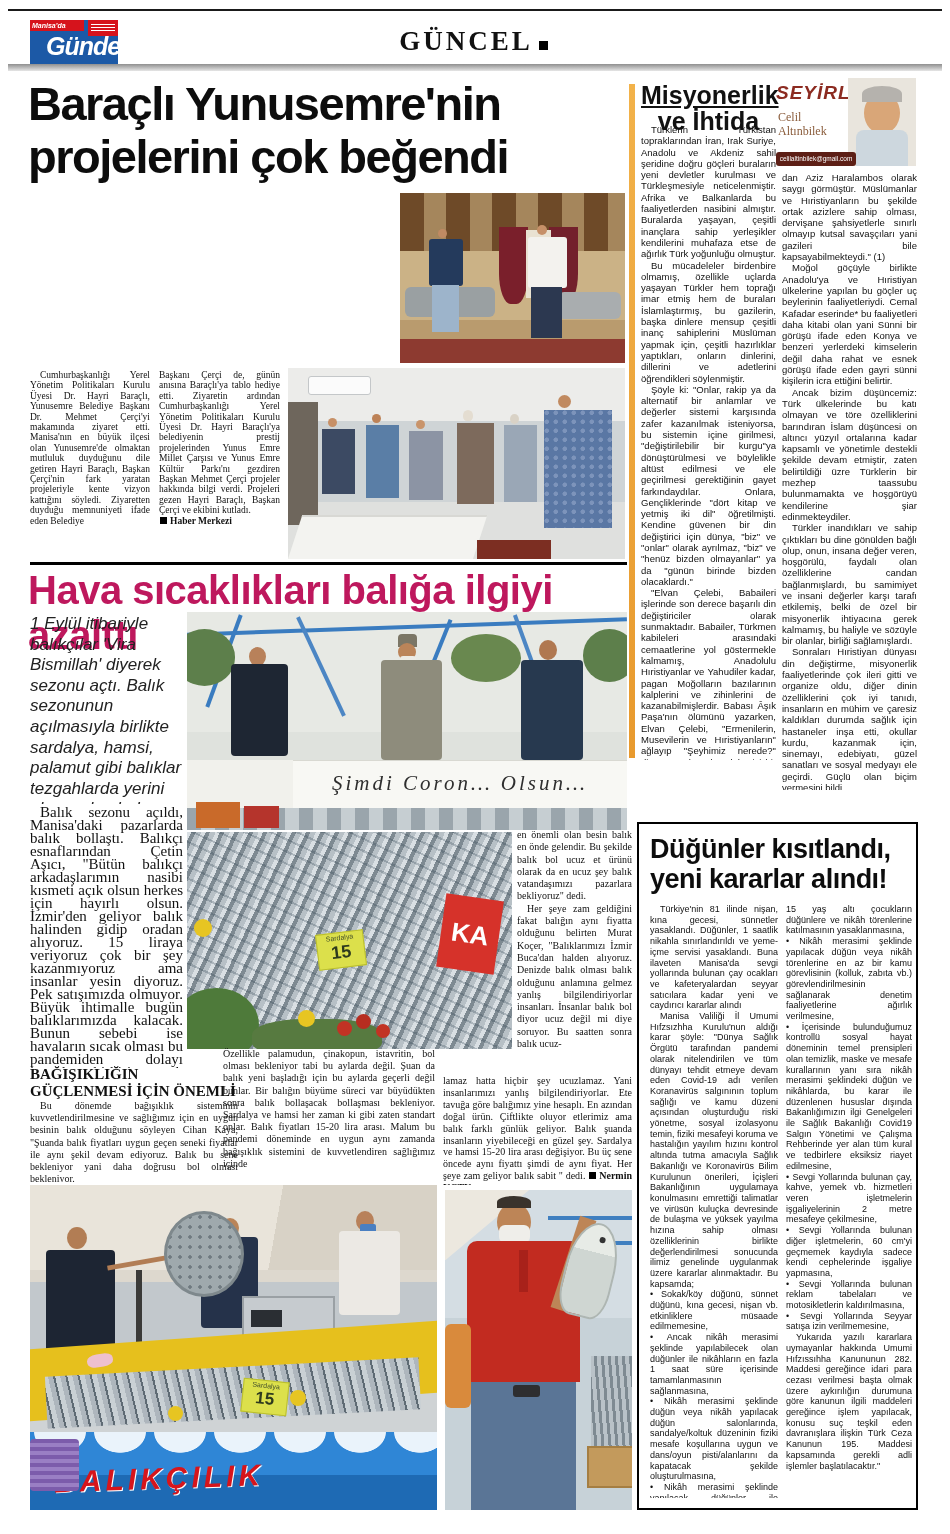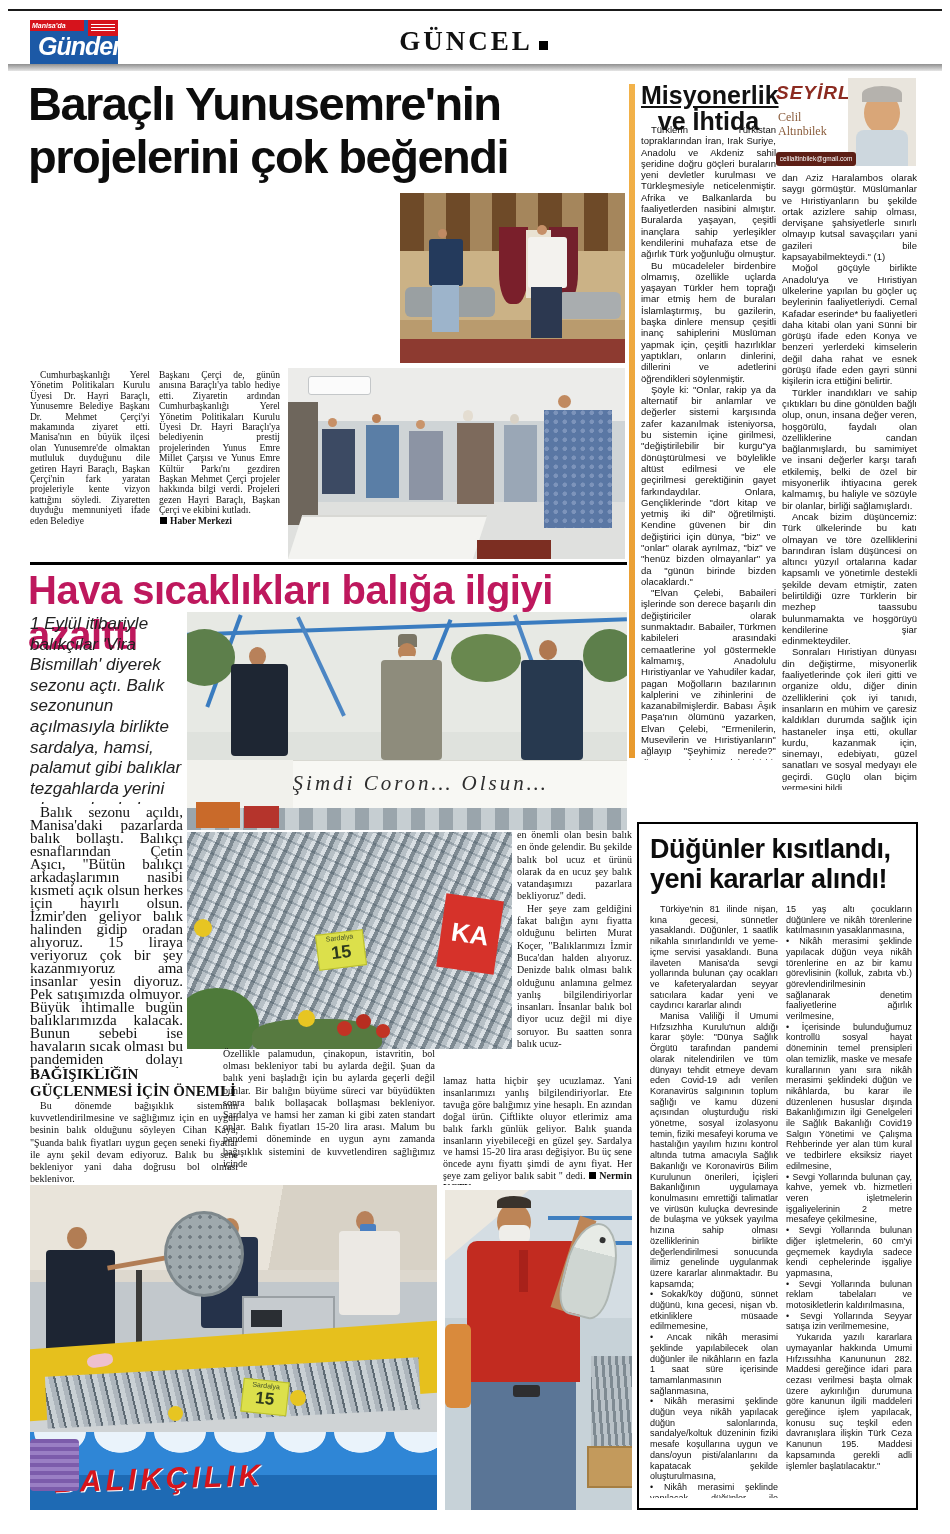--- a/index.html
+++ b/index.html
@@ -40,21 +40,21 @@
   <div class="abs" style="left:8px;top:9px;width:934px;height:2px;background:#1a1a1a;"></div>
 
   <div class="abs" style="left:30px;top:20px;width:88px;height:44px;">
     <div class="abs" style="left:0;top:0;width:100%;height:100%;background:#1c59a6;"></div>
     <div class="abs" style="left:0;top:0;width:52px;height:11px;background:#d6131c;color:#fff;font-size:7px;font-style:italic;font-weight:bold;padding-left:2px;line-height:11px;">Manisa'da</div>
     <div class="abs" style="right:0;top:0;width:30px;height:16px;background:#d6131c;">
       <div class="abs" style="left:3px;top:4px;width:24px;height:1px;background:#fff;"></div>
       <div class="abs" style="left:3px;top:7px;width:24px;height:1px;background:#fff;"></div>
       <div class="abs" style="left:3px;top:10px;width:24px;height:1px;background:#fff;"></div>
     </div>
-    <div class="abs" style="left:8px;top:12px;width:84px;color:#fff;font-size:25px;font-weight:bold;font-style:italic;letter-spacing:-1px;">Gündem</div>
+    <div class="abs" style="left:16px;top:12px;width:84px;color:#fff;font-size:25px;font-weight:bold;font-style:italic;letter-spacing:-1px;">Gündem</div>
   </div>
 
   <div class="abs guncel" style="left:350px;top:26px;width:250px;text-align:center;">
     <span>GÜNCEL</span><span class="sq" style="width:9px;height:9px;margin-left:6px;"></span>
   </div>
 
 
   <div class="abs" style="left:8px;top:64px;width:934px;height:7px;background:linear-gradient(to bottom,#8f8f8f,#e6e6e6);"></div>
 
   <h1 class="abs h1a" style="left:28px;top:78px;width:604px;margin:0;">Baraçlı Yunusemre'nin projelerini çok beğendi</h1>
@@ -118,21 +118,21 @@
     <div class="abs" style="left:60%;top:10%;width:16%;height:22%;background:#69884f;border-radius:50%;"></div>
     <div class="abs" style="left:90%;top:8%;width:12%;height:24%;background:#5d7f4b;border-radius:50%;"></div>
     <div class="abs" style="left:14%;top:16%;width:17px;height:19px;background:#b8815a;border-radius:50%;"></div>
     <div class="abs" style="left:10%;top:24%;width:13%;height:42%;background:#1e2633;border-radius:4px;"></div>
     <div class="abs" style="left:48%;top:10%;width:19px;height:13px;background:#7b7666;border-radius:4px 4px 0 0;"></div>
     <div class="abs" style="left:48%;top:14%;width:18px;height:18px;background:#bb8459;border-radius:50%;"></div>
     <div class="abs" style="left:48.5%;top:20%;width:16px;height:10px;background:#eceae4;border-radius:3px;"></div>
     <div class="abs" style="left:44%;top:22%;width:14%;height:46%;background:#8e8c7c;border-radius:4px;"></div>
     <div class="abs" style="left:80%;top:13%;width:18px;height:20px;background:#b07850;border-radius:50%;"></div>
     <div class="abs" style="left:76%;top:22%;width:14%;height:46%;background:#27394f;border-radius:4px;"></div>
-    <div class="abs handw" style="left:24%;top:68%;width:76%;height:22%;background:#f8f8f4;border-top:1px solid #d9d9d2;font-size:21px;line-height:44px;text-align:left;">Şimdi Coron… Olsun…</div>
+    <div class="abs handw" style="left:24%;top:68%;width:76%;height:22%;background:#f8f8f4;border-top:1px solid #d9d9d2;font-size:21px;line-height:44px;text-align:center;">Şimdi Coron… Olsun…</div>
     <div class="abs" style="left:0;top:68%;width:24%;height:22%;background:#f1f1ec;"></div>
     <div class="abs" style="left:0;bottom:0;width:100%;height:10%;background:repeating-linear-gradient(90deg,#9aa5ac 0 14px,#c6ced2 14px 28px);"></div>
     <div class="abs" style="left:2%;bottom:1%;width:10%;height:12%;background:#c96a2a;"></div>
     <div class="abs" style="left:13%;bottom:1%;width:8%;height:10%;background:#b5342c;"></div>
   </div>
 
   <div class="abs serif just body2 colclip" style="left:30px;top:806px;width:153px;height:262px;">
     <p class="ind">Balık sezonu açıldı, Manisa'daki pazarlarda balık bollaştı. Balıkçı esnaflarından Çetin Aşıcı, "Bütün balıkçı arkadaşlarımın nasibi kısmeti açık olsun herkes için hayırlı olsun. İzmir'den geliyor balık halinden gidip oradan alıyoruz. 15 liraya veriyoruz çok bir şey kazanmıyoruz ama insanlar yesin diyoruz. Pek satışımızda olmuyor. Büyük ihtimalle bugün balıklarımızda kalacak. Bunun sebebi ise havaların sıcak olması bu pandemiden dolayı insanlar birbirine çok yanaşmıyor hastalık bulaşmasın diye" şeklinde konuştu</p>
   </div>
 
@@ -243,22 +243,22 @@
 
   <div class="abs just oped colclip" style="left:641px;top:124px;width:135px;height:636px;">
     <p class="ind">Türklerin Türkistan topraklarından İran, Irak Suriye, Anadolu ve Akdeniz sahil şeridine doğru göçleri buraların yeni devletler kurulması ve Türkleşmesiyle neticelenmiştir. Afrika ve Balkanlarda bu faaliyetlerden nasibini almıştır. Buralarda yaşayan, çeşitli inançlara sahip yerleşikler kendilerini muhafaza etse de ağırlık Türk yoğunluğu olmuştur.</p>
     <p class="ind">Bu mücadeleler birdenbire olmamış, özellikle uçlarda yaşayan Türkler hem toprağı imar etmiş hem de buraları İslamlaştırmış, bu gazilerin, başka dinlere mensup çeşitli inanç sahiplerini Müslüman yapmak için, çeşitli hazırlıklar yaptıkları, onların dinlerini, dillerini ve adetlerini öğrendikleri söylenmiştir.</p>
     <p class="ind">Şöyle ki: "Onlar, rakip ya da alternatif bir anlamlar ve değerler sistemi karşısında zafer kazanılmak isteniyorsa, bu sistemin içine girilmesi, "değiştirilebilir bir kurgu"ya dönüştürülmesi ve böylelikle altüst edilmesi ve ele geçirilmesi gerektiğinin gayet farkındaydılar. Onlara, Gençliklerinde "dört kitap ve yetmiş iki dil" öğretilmişti. Kendine güvenen bir din değiştirici için dünya, "biz" ve "onlar" olarak ayrılmaz, "biz" ve "henüz bizden olmayanlar" ya da "günün birinde bizden olacaklardı."</p>
     <p class="ind">"Elvan Çelebi, Babaileri işlerinde son derece başarılı din değiştiriciler olarak sunmaktadır. Babailer, Türkmen kabileleri arasındaki cemaatlerine yol göstermekle kalmamış, Anadolulu Hıristiyanlar ve Yahudiler kadar, pagan Moğolların bazılarının kalplerini ve zihinlerini de kazanabilmişlerdir. Babası Âşık Paşa'nın ölümünü yazarken, Elvan Çelebi, "Ermenilerin, Musevilerin ve Hıristiyanların" ağlayıp "Şeyhimiz nerede?" diye sormalarından daha iyi bir imge bulamamıştır. Tüm bu yaslı insanlar din değiştirmiş dönmeler miydi?" "Baba İlyas'ın müritlerinden biri olan Hacı Bektaş, bazı Hıristiyanlar-</p>
   </div>
   <div class="abs just oped colclip" style="left:782px;top:172px;width:135px;height:618px;">
     <p>dan Aziz Haralambos olarak saygı görmüştür. Müslümanlar ve Hıristiyanların bu şekilde ortak azizlere sahip olması, dervişane şahsiyetlerle sınırlı olmayıp kutsal savaşçıları yani gazileri bile kapsayabilmekteydi." (1)</p>
     <p class="ind">Moğol göçüyle birlikte Anadolu'ya ve Hıristiyan ülkelerine yapılan bu göçler uç beylerinin faaliyetleriydi. Cemal Kafadar eserinde* bu faaliyetleri daha kitabi olan yani Sünni bir görüşü ifade eden Konya ve benzeri yerlerdeki kimselerin değil daha rahat ve esnek görüşü ifade eden gayri sünni kişilerin icra ettiğini belirtir.</p>
+    <p class="ind">Ancak bizim düşüncemiz: Türk ülkelerinde bu katı olmayan ve töre özelliklerini barındıran İslam düşüncesi on altıncı yüzyıl ortalarına kadar kapsamlı ve yönetimle destekli şekilde devam etmiştir, zaten belirtildiği üzre Türklerin bir mezhep taassubu bulunmamakta ve hoşgörüyü kendilerine şiar edinmekteydiler.</p>
     <p class="ind">Türkler inandıkları ve sahip çıktıkları bu dine gönülden bağlı olup, onun, insana değer veren, hoşgörülü, faydalı olan özelliklerine candan bağlanmışlardı, bu samimiyet ve insani değerler karşı tarafı etkilemiş, belki de özel bir misyonerlik ihtiyacına gerek kalmamış, bu haliyle ve sözüyle bir olanlar, birliği sağlamışlardı.</p>
-    <p class="ind">Ancak bizim düşüncemiz: Türk ülkelerinde bu katı olmayan ve töre özelliklerini barındıran İslam düşüncesi on altıncı yüzyıl ortalarına kadar kapsamlı ve yönetimle destekli şekilde devam etmiştir, zaten belirtildiği üzre Türklerin bir mezhep taassubu bulunmamakta ve hoşgörüyü kendilerine şiar edinmekteydiler.</p>
     <p class="ind">Sonraları Hıristiyan dünyası din değiştirme, misyonerlik faaliyetlerinde çok ileri gitti ve organize oldu, diğer dinin özelliklerini çok iyi tanıdı, insanların en mühim ve çaresiz kaldıkları durumda sağlık için hastaneler inşa etti, okullar kurdu,  kazanmak için, sinemayı, edebiyatı, güzel sanatları ve sosyal medyayı ele geçirdi. Güçlü olan biçim vermesini bildi.</p>
 
   </div>
 
   <div class="abs" style="left:637px;top:822px;width:281px;height:688px;border:2.5px solid #000;background:#fff;box-sizing:border-box;">
     <h3 class="abs h3a" style="left:11px;top:10px;width:258px;margin:0;">
       <span style="display:block;">Düğünler kısıtlandı,</span>
       <span style="display:block;">yeni kararlar alındı!</span>
     </h3>
     <div class="abs just dug colclip" style="left:11px;top:80px;width:128px;height:594px;">

